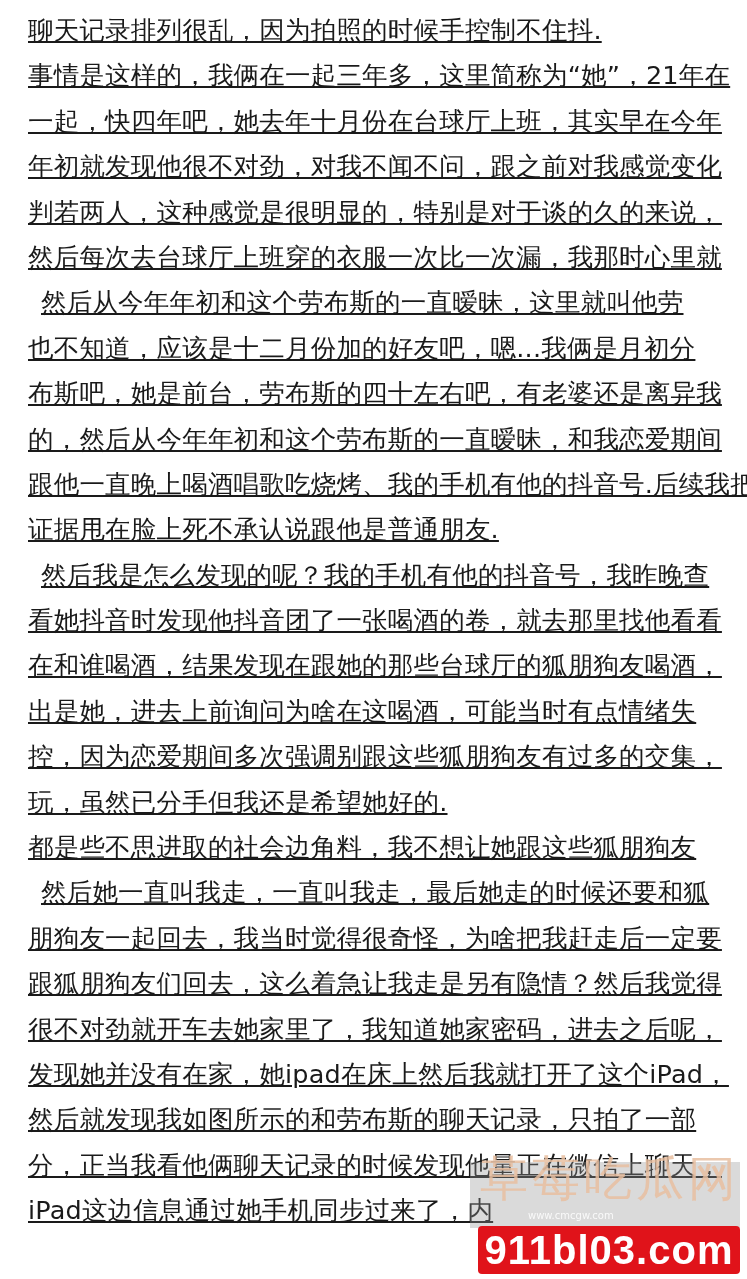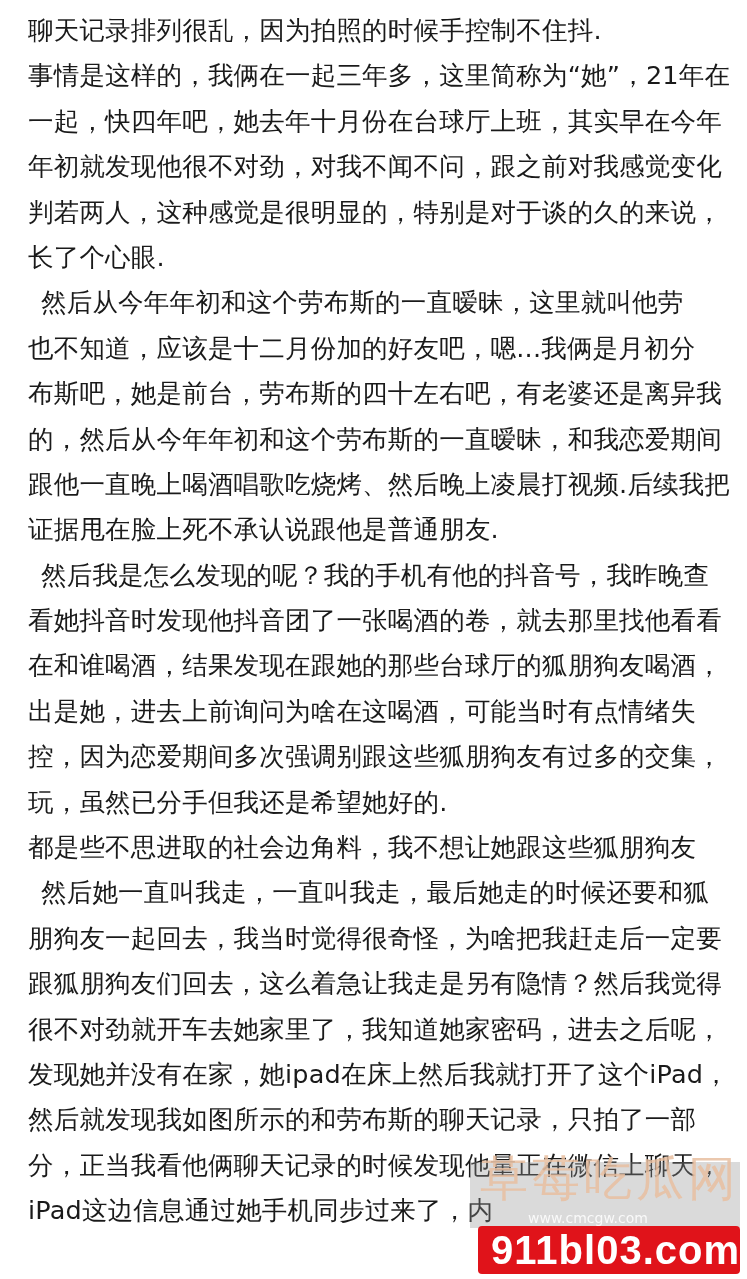--- a/index.html
+++ b/index.html
@@ -20,20 +20,21 @@
       left: 28px;
       top: 8px;
       width: 700px;
     }
     .line {
       height: 45.4px;
       line-height: 45.4px;
       font-size: 25.5px;
       white-space: nowrap;
       letter-spacing: 0.2px;
+      text-decoration: underline;
     }
     .line.indent {
       padding-left: 13px;
     }
     .wm-gray {
       position: absolute;
       left: 470px;
       top: 1162px;
       width: 270px;
       height: 66px;
@@ -47,57 +48,57 @@
       font-weight: normal;
       color: rgba(232, 190, 160, 0.85);
       letter-spacing: 4px;
       white-space: nowrap;
       line-height: 56px;
     }
     .wm-small {
       position: absolute;
       left: 528px;
       top: 1210px;
-      font-size: 14px;
+      font-size: 10px;
       color: rgba(255,255,255,0.85);
       white-space: nowrap;
     }
     .wm-red {
       position: absolute;
       left: 478px;
       top: 1226px;
       width: 262px;
       height: 48px;
       background: #e0131a;
       border-radius: 4px;
       color: #ffffff;
       font-family: "Liberation Sans", "DejaVu Sans", sans-serif;
       font-weight: bold;
       font-size: 40px;
       line-height: 48px;
-      text-align: right;
+      text-align: center;
       letter-spacing: 1px;
       white-space: nowrap;
     }
   </style>
 </head>
 <body>
 
 <div class="doc">
   <div class="line">聊天记录排列很乱，因为拍照的时候手控制不住抖.</div>
   <div class="line">事情是这样的，我俩在一起三年多，这里简称为“她”，21年在</div>
   <div class="line">一起，快四年吧，她去年十月份在台球厅上班，其实早在今年</div>
   <div class="line">年初就发现他很不对劲，对我不闻不问，跟之前对我感觉变化</div>
   <div class="line">判若两人，这种感觉是很明显的，特别是对于谈的久的来说，</div>
-  <div class="line">长了个心眼.</div>
+  <div class="line">然后每次去台球厅上班穿的衣服一次比一次漏，我那时心里就</div>
   <div class="line indent">然后从今年年初和这个劳布斯的一直暧昧，这里就叫他劳</div>
   <div class="line">也不知道，应该是十二月份加的好友吧，嗯...我俩是月初分</div>
   <div class="line">布斯吧，她是前台，劳布斯的四十左右吧，有老婆还是离异我</div>
   <div class="line">的，然后从今年年初和这个劳布斯的一直暧昧，和我恋爱期间</div>
-  <div class="line">跟他一直晚上喝酒唱歌吃烧烤、然后晚上凌晨打视频.后续我把</div>
+  <div class="line">跟他一直晚上喝酒唱歌吃烧烤、我的手机有他的抖音号.后续我把</div>
   <div class="line">证据甩在脸上死不承认说跟他是普通朋友.</div>
   <div class="line indent">然后我是怎么发现的呢？我的手机有他的抖音号，我昨晚查</div>
   <div class="line">看她抖音时发现他抖音团了一张喝酒的卷，就去那里找他看看</div>
   <div class="line">在和谁喝酒，结果发现在跟她的那些台球厅的狐朋狗友喝酒，</div>
   <div class="line">出是她，进去上前询问为啥在这喝酒，可能当时有点情绪失</div>
   <div class="line">控，因为恋爱期间多次强调别跟这些狐朋狗友有过多的交集，</div>
   <div class="line">玩，虽然已分手但我还是希望她好的.</div>
   <div class="line">都是些不思进取的社会边角料，我不想让她跟这些狐朋狗友</div>
   <div class="line indent">然后她一直叫我走，一直叫我走，最后她走的时候还要和狐</div>
   <div class="line">朋狗友一起回去，我当时觉得很奇怪，为啥把我赶走后一定要</div>

